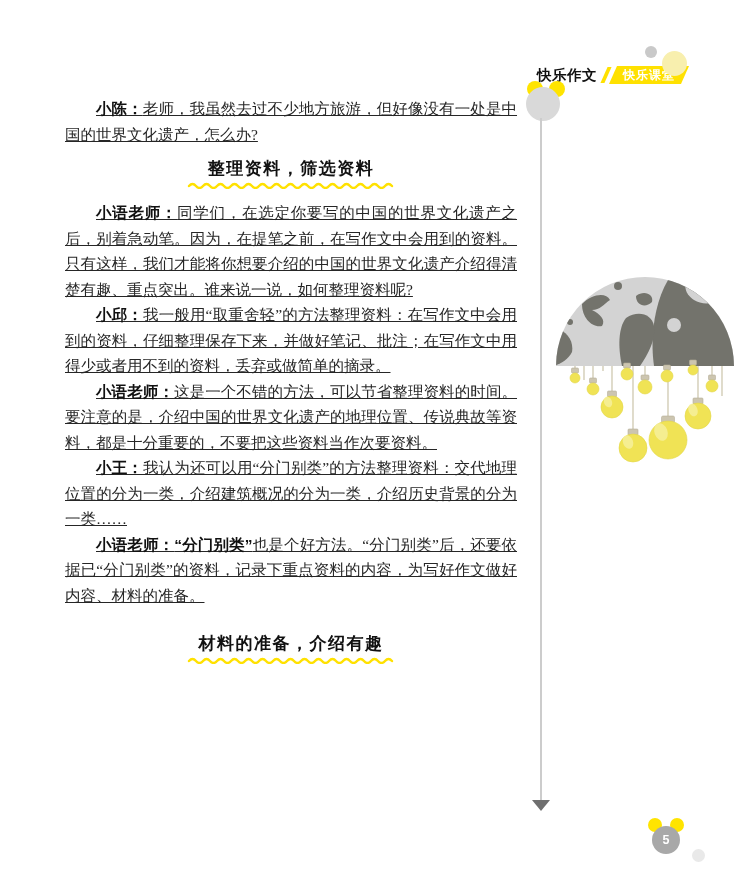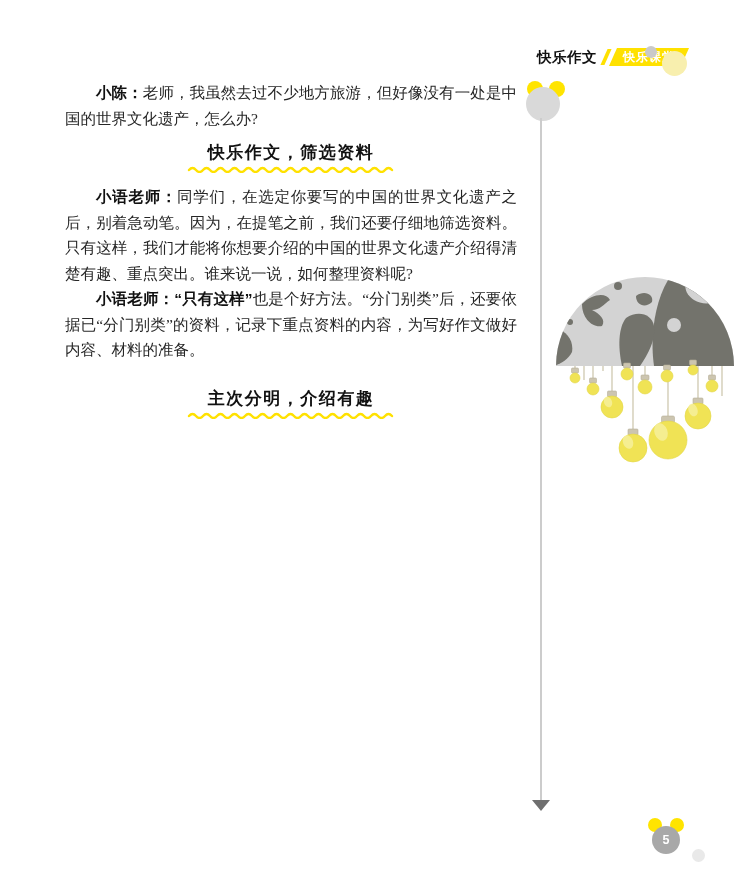--- a/index.html
+++ b/index.html
@@ -2,21 +2,21 @@
 <html><head>
 <meta charset="utf-8">
 <style>
   html,body { margin:0; padding:0; background:#ffffff; }
   .page {
     position:relative; width:740px; height:895px; background:#ffffff;
     font-family:"Liberation Serif", serif; color:#222; overflow:hidden;
   }
 
   
-  .hdr { position:absolute; top:47px; left:537px; height:20px; display:flex; align-items:center; }
+  .hdr { position:absolute; top:65px; left:537px; height:20px; display:flex; align-items:center; }
   .hdr-title { font-family:"Liberation Sans", sans-serif; font-weight:bold; font-size:14.5px; color:#111; letter-spacing:.5px; white-space:nowrap; }
   .hdr-slash { width:4px; height:16px; background:#ffe100; transform:skewX(-24deg); margin:0 5px 0 7px; }
   .hdr-badge { position:relative; height:18px; padding:0 10px; display:flex; align-items:center; }
   .badge-bg { position:absolute; left:0; top:0; right:0; bottom:0; background:#ffe100; transform:skewX(-24deg); }
   .badge-label { position:relative; font-family:"Liberation Sans", sans-serif; font-weight:bold; font-size:12px; color:#ffffff; letter-spacing:1px; white-space:nowrap; }
 
   .dot { position:absolute; border-radius:50%; }
   .dot-gray-sm   { left:645px; top:46px;  width:12px; height:12px; background:#c9c9c9; }
   .dot-yellow-lg { left:662px; top:51px;  width:25px; height:25px; background:#f8efae; }
 
@@ -25,22 +25,22 @@
   .head { position:absolute; border-radius:50%; }
   .ear-t1 { left:527px; top:81px; width:16px; height:16px; }
   .ear-t2 { left:549px; top:81px; width:16px; height:16px; }
   .head-t { left:526px; top:87px; width:34px; height:34px; background:#d9d9d9; }
 
   .vline { position:absolute; left:540px; top:118px; width:2px; height:682px; background:#cccccc; }
   .varrow { position:absolute; left:532px; top:800px; width:0; height:0;
             border-left:9px solid transparent; border-right:9px solid transparent; border-top:11px solid #6f6f6f; }
 
   
-  .content { position:absolute; left:65px; top:80px; width:452px;
-             font-size:15.5px; line-height:25.5px; text-align:justify; color:#262626; }
+  .content { position:absolute; left:65px; top:96px; width:452px;
+             font-size:15.5px; line-height:25.5px; text-align:justify; color:#262626;text-decoration:underline; }
   .para { margin:0; text-indent:2em; }
   .speaker, .embold { font-family:"Liberation Sans", sans-serif; font-weight:bold; color:#111; }
 
   .hblock { text-align:center; text-indent:0; }
   .hblock1 { margin:9px 0 11px 0; }
   .hblock2 { margin:23px 0 11px 0; }
   .hwrap { display:inline-block; }
   .htext { display:block; font-family:"Liberation Sans", sans-serif; font-weight:bold;
            font-size:17px; letter-spacing:1.5px; color:#111; line-height:20px; }
   .wave { display:block; margin:1px auto 0 auto; }
@@ -156,37 +156,40 @@
     </g>
   </svg>
 
   <div class="content">
 
     <p class="para"><b class="speaker">小陈：</b><span>老师，我虽然去过不少地方旅游，但好像没有一处是中国的世界文化遗产，怎么办?</span></p>
 
 
     <div class="hblock hblock1">
       <span class="hwrap">
-        <span class="htext">快乐作文，筛选资料</span>
+        <span class="htext">整理资料，筛选资料</span>
         <svg class="wave" width="208" height="9" viewBox="0 0 208 9">
           <path d="M2,6 Q5.5,2 9,6 T16,6 T23,6 T30,6 T37,6 T44,6 T51,6 T58,6 T65,6 T72,6 T79,6 T86,6 T93,6 T100,6 T107,6 T114,6 T121,6 T128,6 T135,6 T142,6 T149,6 T156,6 T163,6 T170,6 T177,6 T184,6 T191,6 T198,6 T205,6" fill="none" stroke="#ffe100" stroke-width="2.4" stroke-linecap="round"></path>
         </svg>
       </span>
     </div>
 
-    <p class="para"><b class="speaker">小语老师：</b><span>同学们，在选定你要写的中国的世界文化遗产之后，别着急动笔。因为，在提笔之前，我们还要仔细地筛选资料。只有这样，我们才能将你想要介绍的中国的世界文化遗产介绍得清楚有趣、重点突出。谁来说一说，如何整理资料呢?</span></p>
-
-
-
-
-    <p class="para"><b class="speaker">小语老师：</b><b class="embold">“只有这样”</b><span>也是个好方法。“分门别类”后，还要依据已“分门别类”的资料，记录下重点资料的内容，为写好作文做好内容、材料的准备。</span></p>
+    <p class="para"><b class="speaker">小语老师：</b><span>同学们，在选定你要写的中国的世界文化遗产之后，别着急动笔。因为，在提笔之前，在写作文中会用到的资料。只有这样，我们才能将你想要介绍的中国的世界文化遗产介绍得清楚有趣、重点突出。谁来说一说，如何整理资料呢?</span></p>
+
+    <p class="para"><b class="speaker">小邱：</b><span>我一般用“取重舍轻”的方法整理资料：在写作文中会用到的资料，仔细整理保存下来，并做好笔记、批注；在写作文中用得少或者用不到的资料，丢弃或做简单的摘录。</span></p>
+
+    <p class="para"><b class="speaker">小语老师：</b><span>这是一个不错的方法，可以节省整理资料的时间。要注意的是，介绍中国的世界文化遗产的地理位置、传说典故等资料，都是十分重要的，不要把这些资料当作次要资料。</span></p>
+
+    <p class="para"><b class="speaker">小王：</b><span>我认为还可以用“分门别类”的方法整理资料：交代地理位置的分为一类，介绍建筑概况的分为一类，介绍历史背景的分为一类……</span></p>
+
+    <p class="para"><b class="speaker">小语老师：</b><b class="embold">“分门别类”</b><span>也是个好方法。“分门别类”后，还要依据已“分门别类”的资料，记录下重点资料的内容，为写好作文做好内容、材料的准备。</span></p>
 
     <div class="hblock hblock2">
       <span class="hwrap">
-        <span class="htext">主次分明，介绍有趣</span>
+        <span class="htext">材料的准备，介绍有趣</span>
         <svg class="wave" width="208" height="9" viewBox="0 0 208 9">
           <path d="M2,6 Q5.5,2 9,6 T16,6 T23,6 T30,6 T37,6 T44,6 T51,6 T58,6 T65,6 T72,6 T79,6 T86,6 T93,6 T100,6 T107,6 T114,6 T121,6 T128,6 T135,6 T142,6 T149,6 T156,6 T163,6 T170,6 T177,6 T184,6 T191,6 T198,6 T205,6" fill="none" stroke="#ffe100" stroke-width="2.4" stroke-linecap="round"></path>
         </svg>
       </span>
     </div>
 
 
   </div>
 
   <span class="ear ear-b1"></span>

